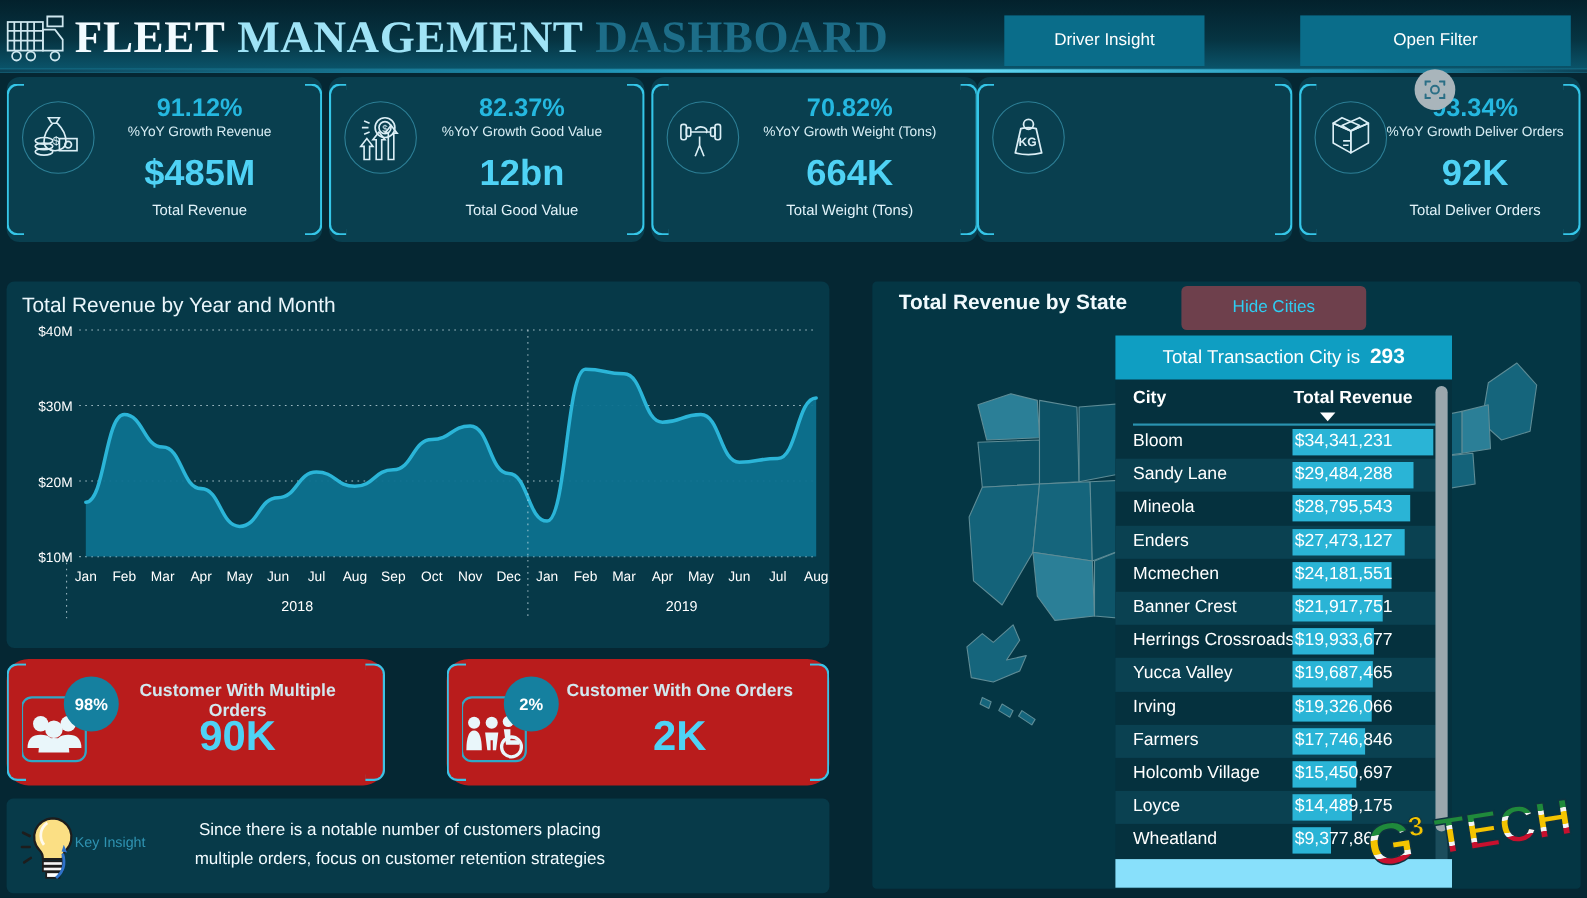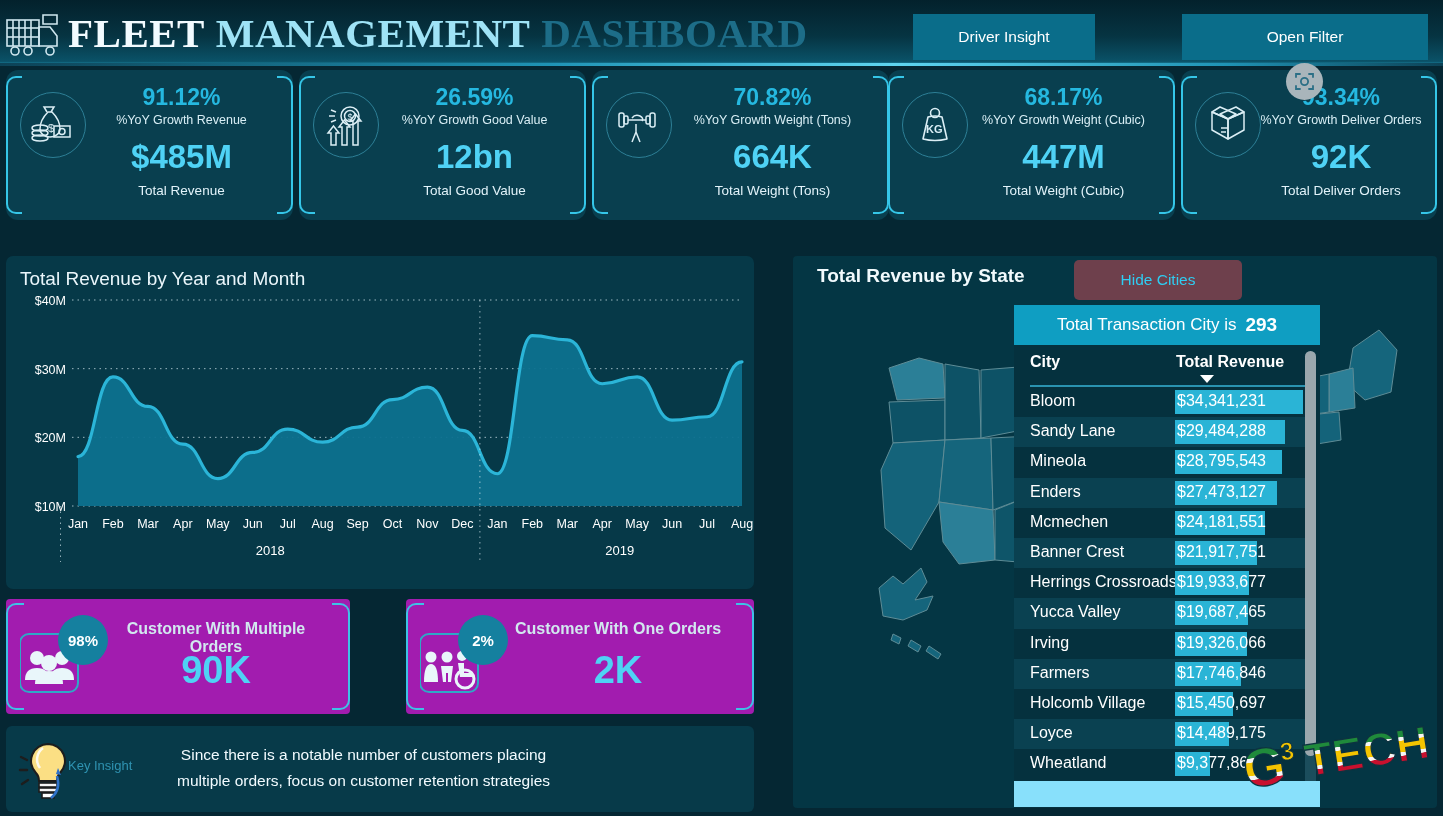--- a/index.html
+++ b/index.html
@@ -62,22 +62,22 @@
   #chart-panel { left:6px; top:256px; width:748px; height:333px; border-radius:7px;
                  background:#063948; }
   #chart-panel .ptitle { position:absolute; left:14px; top:12px; color:#eaf6fb;
                  font-size:19px; }
   #chart-svg { position:absolute; left:0; top:36px; }
   .axis-lbl { fill:#ffffff; font-size:12.5px; font-family:"Liberation Sans", sans-serif; }
   .ytick { fill:#ffffff; font-size:12.5px; font-family:"Liberation Sans", sans-serif; }
   .yearlbl { fill:#ffffff; font-size:13px; font-family:"Liberation Sans", sans-serif; }
 
   
-  .ccard { position:absolute; top:599px; height:115px; background:#a21caf;
-           border-radius:4px; }
+  .ccard { position:absolute; top:599px; height:115px; background:#b91c1c;
+           border-radius:20px; }
   .ccard::before, .ccard::after {
      content:""; position:absolute; top:4px; bottom:4px; width:16px;
      border:2px solid #3dc3e6; }
   .ccard::before { left:0;  border-right:none; border-radius:10px 0 0 10px; }
   .ccard::after  { right:0; border-left:none;  border-radius:0 10px 10px 0; }
   #ccard0 { left:6px;   width:344px; }
   #ccard1 { left:406px; width:348px; }
   .ccard .pic { position:absolute; left:14px; top:33px; width:62px; height:62px; }
   .ccard .bubble { position:absolute; left:52px; top:16px; width:50px; height:50px;
            border-radius:50%; background:#15809f; color:#ffffff; font-size:15px;
@@ -211,21 +211,21 @@
         <line x1="8" y1="7" x2="13" y2="9"></line>
             <line x1="6" y1="13" x2="12" y2="13"></line>
             <line x1="8" y1="19" x2="13" y2="17"></line>
         <path d="M8 42 v-12 l-3 0 l5.5 -7 l5.5 7 l-3 0 v12 z"></path>
         <path d="M19 42 v-18 l-3 0 l5.5 -7 l5.5 7 l-3 0 v18 z"></path>
         <path d="M30 42 v-24 l-3 0 l5.5 -7 l5.5 7 l-3 0 v24 z"></path>
       </g>
         </svg>
     </div>
     <div class="ktxt">
-      <div class="kpct">26.59%</div>
+      <div class="kpct">82.37%</div>
       <div class="klbl">%YoY Growth Good Value</div>
       <div class="kval">12bn</div>
       <div class="kcap">Total Good Value</div>
     </div>
   </div>
 
   <div class="kpi" id="kpi2">
     <div class="kicon">
       <svg width="46" height="42" viewBox="0 0 46 42">
           <g fill="none" stroke="#dbeef5" stroke-width="1.5">
@@ -249,26 +249,20 @@
 
   <div class="kpi" id="kpi3">
     <div class="kicon">
       <svg width="44" height="44" viewBox="0 0 44 44">
           <g fill="none" stroke="#dbeef5" stroke-width="1.6">
         <path d="M15 14 q7 -2 14 0 l5 22 q-12 3 -24 0 z" stroke-linejoin="round"></path>
         <circle cx="22" cy="10" r="4.5"></circle>
         <text x="13" y="30" font-size="11" fill="#dbeef5" stroke="none" font-weight="bold" font-family="Liberation Sans">KG</text>
       </g>
         </svg>
-    </div>
-    <div class="ktxt">
-      <div class="kpct">68.17%</div>
-      <div class="klbl">%YoY Growth Weight (Cubic)</div>
-      <div class="kval">447M</div>
-      <div class="kcap">Total Weight (Cubic)</div>
     </div>
   </div>
 
   <div class="kpi" id="kpi4">
     <div class="kicon">
       <svg width="48" height="44" viewBox="0 0 48 44">
           <g fill="none" stroke="#dbeef5" stroke-width="1.5" stroke-linejoin="round">
         <path d="M24 16 l-16 -7 l8 -5 l16 7 z"></path>
         <path d="M24 16 l16 -7 l-8 -5 l-16 7 z"></path>
         <path d="M8 9 v18 l16 9 v-20 z"></path>

